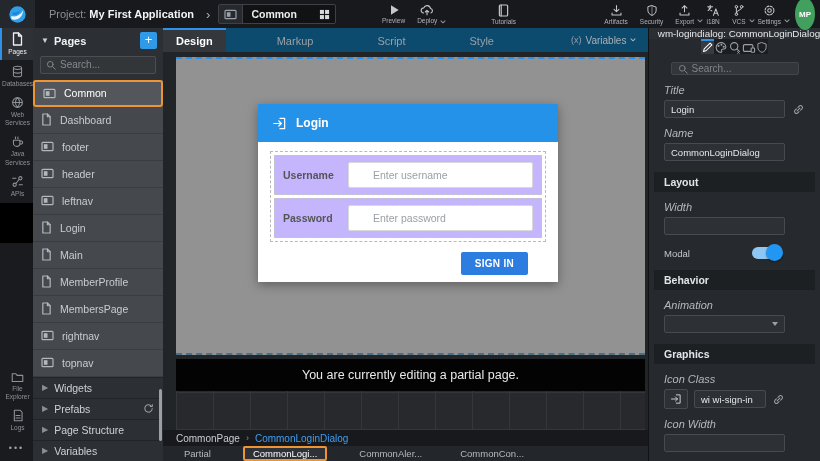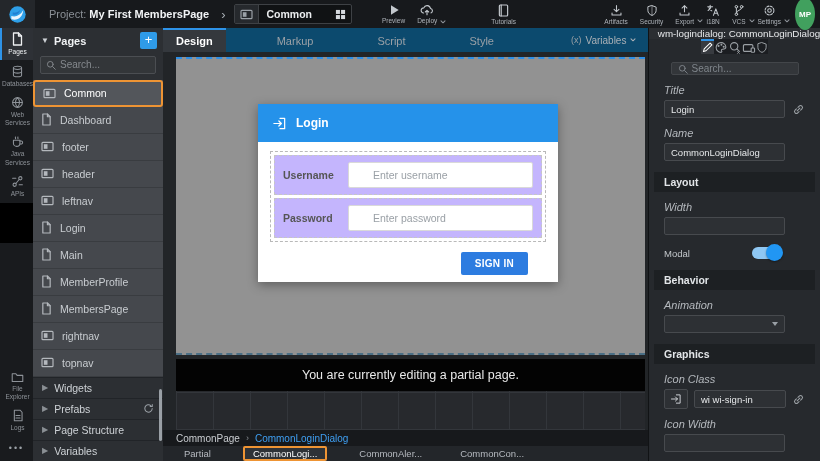--- a/index.html
+++ b/index.html
@@ -149,37 +149,37 @@
   .toggle { margin-left:62px; width:30px; height:12px; background:#8fc7f3; border-radius:7px;
     position:relative; cursor:pointer; }
   .toggle .knob { position:absolute; right:-1px; top:-3px; width:17px; height:17px; border-radius:50%;
     background:#2196f3; box-shadow:0 1px 2px rgba(0,0,0,.4); }
   .sel { width:121px; height:18px; background:#2d3034; border:1px solid #474a4e; border-radius:2px;
     margin:0 10px; display:flex; align-items:center; justify-content:flex-end; padding-right:6px;
     color:#9aa0a6; cursor:pointer; }
   .iconclass-row { display:flex; align-items:center; margin:0 10px; gap:6px; }
   .ic-box { width:24px; height:20px; background:#2d3034; border:1px solid #474a4e; border-radius:2px;
     color:#cfd3d7; display:flex; align-items:center; justify-content:center; }
-  .ic-input { width:92px; }
+  .ic-input { width:72px; }
   .caret-down-css { width:0; height:0; border-left:3.5px solid transparent; border-right:3.5px solid transparent; border-top:4px solid currentColor; display:inline-block; }
 </style>
 </head>
 <body>
 
 <div class="topbar">
   <div class="logo-box">
     <svg width="19" height="19" viewBox="0 0 20 20">
       <circle cx="10" cy="10" r="8.6" fill="#2e9fe8"></circle>
       <path d="M3.5 11.5c4.5 1.5 9.5-.5 12.5-6-.5 7-5.5 11.5-12.5 9.5z" fill="#eaf5fd"></path>
       <path d="M5 8c3 .5 6-.5 8-3-1 4-4.5 6-8 5z" fill="#1565c0" opacity=".55"></path>
     </svg>
   </div>
   <div class="proj">
     <span class="plabel">Project:</span>
-    <span class="pname">My First MembersPage</span>
+    <span class="pname">My First Application</span>
   </div>
   <span class="tb-chev">›</span>
   <div class="page-selector">
     <span class="ps-icon">
       <svg class="ic" width="13" height="11" viewBox="0 0 14 12">
           <rect x="1" y="1.5" width="12" height="9" rx="1"></rect>
           <rect x="3" y="3.5" width="4" height="5" fill="currentColor" stroke="none"></rect>
         </svg>
     </span>
     <span class="ps-label">Common</span>

